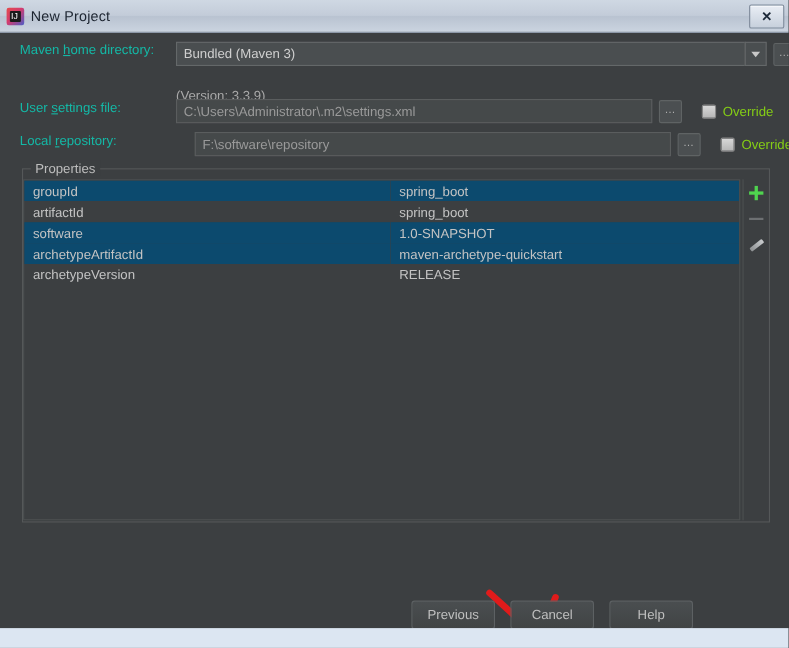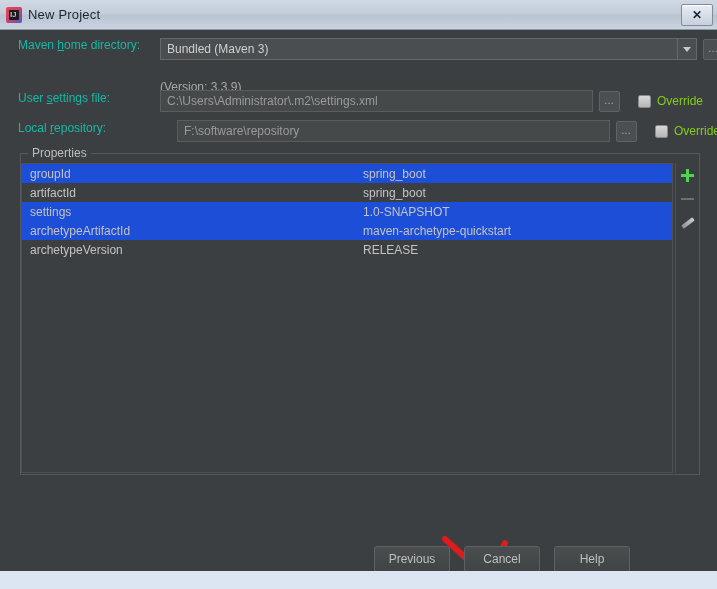--- a/index.html
+++ b/index.html
@@ -92,21 +92,21 @@
   }
   .table-wrap{
     position:absolute;left:21px;top:133px;width:652px;height:310px;
     box-sizing:border-box;border:1px solid #4d5051;background:#3c3f41;overflow:hidden;
   }
   table.props{border-collapse:collapse;width:100%;table-layout:fixed;}
   table.props td{
     height:19px;font-size:12px;color:#c3c3c3;padding:0 0 0 8px;
     white-space:nowrap;overflow:hidden;text-overflow:ellipsis;
   }
-  table.props tr.alt td{background:#1d4ed8;}
+  table.props tr.alt td{background:#0c4a6e;}
   table.props td.k{width:325px;}
 
   .side-toolbar{
     position:absolute;left:675px;top:133px;width:24px;height:310px;
     box-sizing:border-box;border-left:1px solid #4d5051;
     display:flex;flex-direction:column;align-items:center;
   }
   .tb-btn{width:24px;height:24px;display:flex;align-items:center;justify-content:center;cursor:pointer;}
   .ico-plus{position:relative;width:13px;height:13px;}
   .ico-plus:before,.ico-plus:after{content:"";position:absolute;background:#4fd44f;}
@@ -214,21 +214,21 @@
         <tbody id="props-body">
             <tr class="alt">
               <td class="k">groupId</td>
               <td>spring_boot</td>
             </tr>
             <tr>
               <td class="k">artifactId</td>
               <td>spring_boot</td>
             </tr>
             <tr class="alt">
-              <td class="k">settings</td>
+              <td class="k">software</td>
               <td>1.0-SNAPSHOT</td>
             </tr>
             <tr class="alt">
               <td class="k">archetypeArtifactId</td>
               <td>maven-archetype-quickstart</td>
             </tr>
             <tr>
               <td class="k">archetypeVersion</td>
               <td>RELEASE</td>
             </tr>

